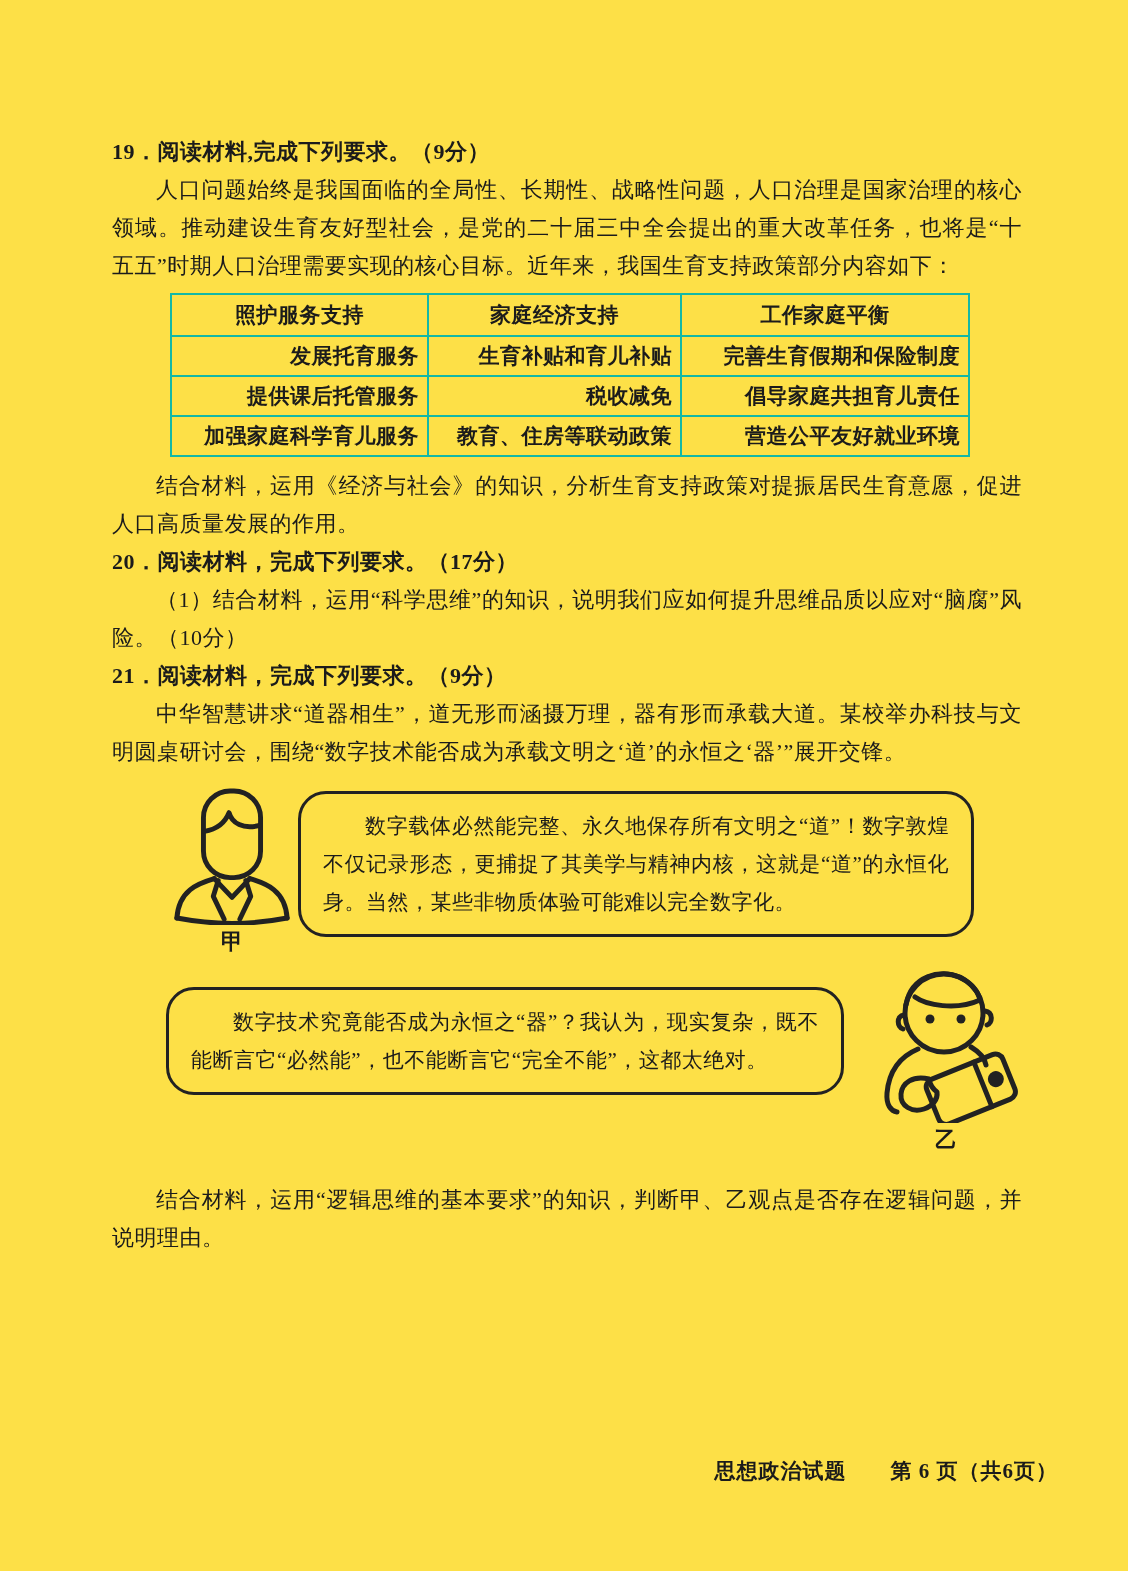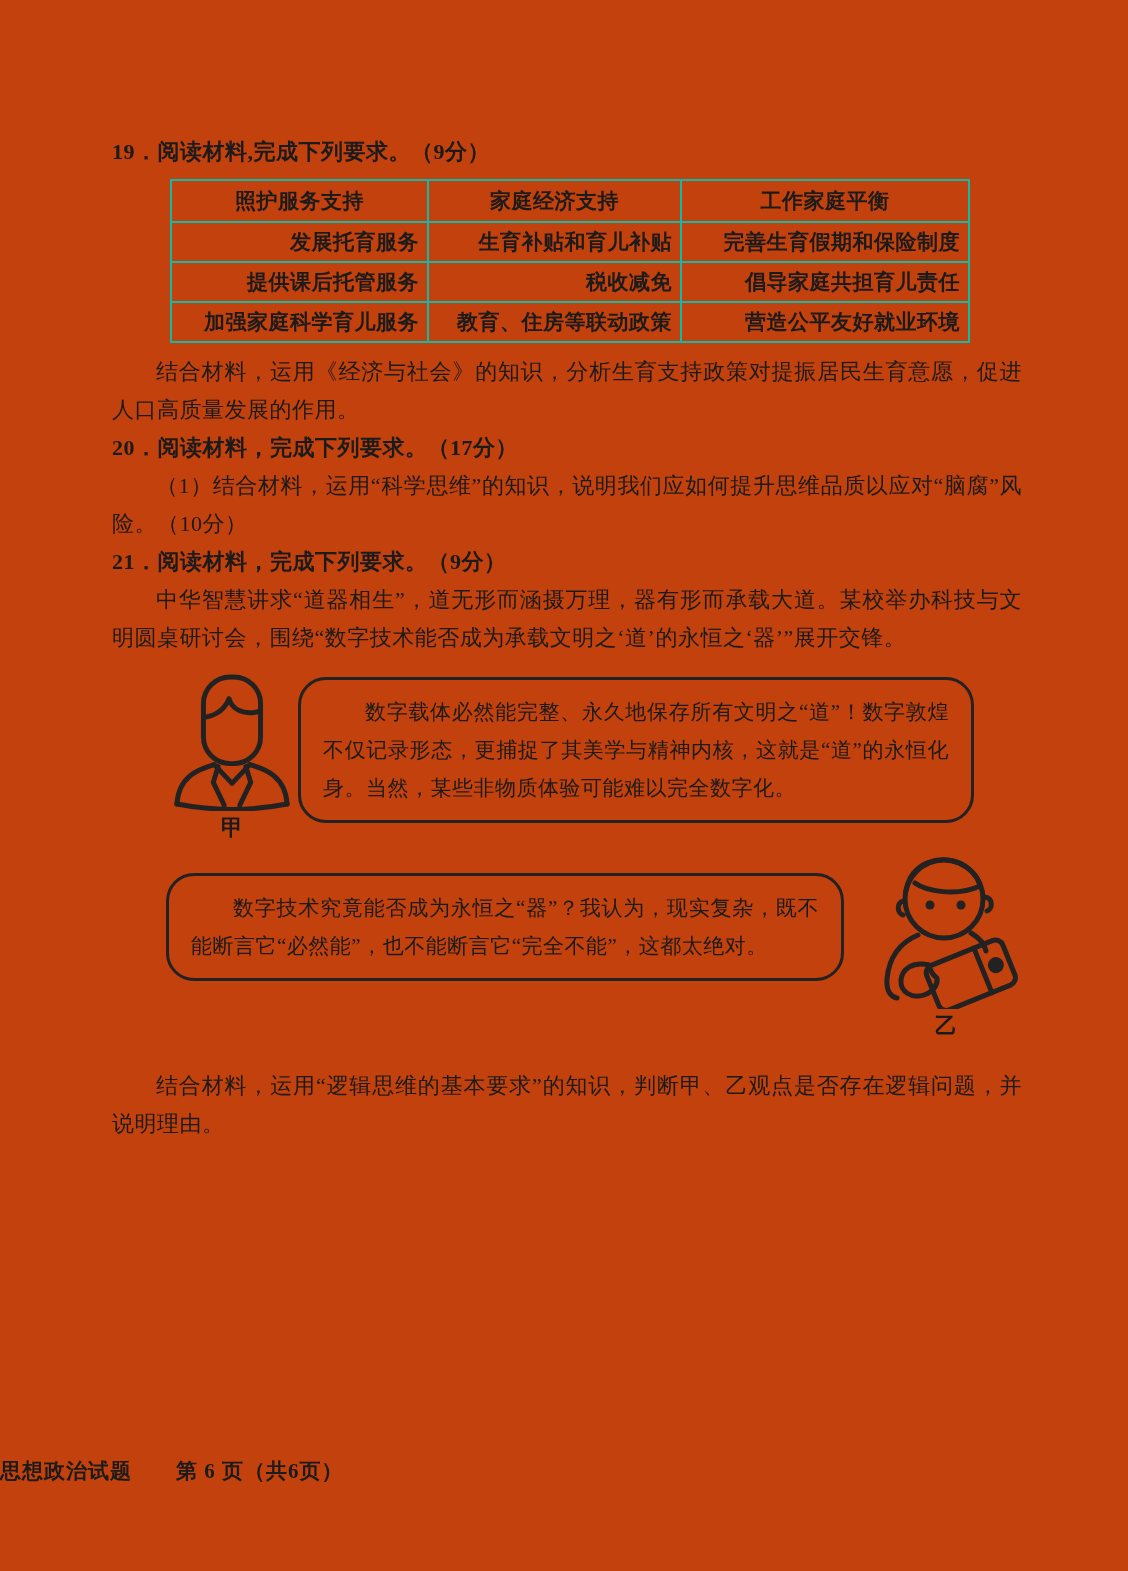--- a/index.html
+++ b/index.html
@@ -1,20 +1,20 @@
 <!DOCTYPE html>
 <html><head>
 <meta charset="utf-8">
 <style>
   html,body { margin:0; padding:0; background:#e8e8e8; }
   .page {
     position:relative;
     width:1128px; height:1571px;
     margin:0 auto;
-    background:#c2410c;
+    background:#fde047;
     box-sizing:border-box;
     padding:133px 106px 0 112px;
     color:#1b1b1b;
     font-family:"Liberation Serif","DejaVu Serif",serif;
   }
   .q-heading {
     font-size:22px;
     line-height:38px;
     font-weight:bold;
     letter-spacing:0.5px;
@@ -59,33 +59,34 @@
     text-align:justify;
     text-indent:2em;
     letter-spacing:0.5px;
   }
   .bubble-a { width:676px; margin-top:6px; }
   .bubble-b { width:692px; margin-right:26px; }
   .q21-question { margin-top:26px; }
   .page-footer {
     position:absolute;
     left:0; right:70px; bottom:86px;
-    text-align:left;
+    text-align:right;
     font-size:21px;
     font-weight:bold;
     letter-spacing:1px;
   }
   svg { display:block; margin:0 auto; }
 </style>
 </head>
 <body>
 
 <div class="page">
 
   <div class="q-heading">19．阅读材料,完成下列要求。（9分）</div>
+  <p class="body-par indent">人口问题始终是我国面临的全局性、长期性、战略性问题，人口治理是国家治理的核心领域。推动建设生育友好型社会，是党的二十届三中全会提出的重大改革任务，也将是“十五五”时期人口治理需要实现的核心目标。近年来，我国生育支持政策部分内容如下：</p>
 
   <table class="policy-table">
     <thead>
       <tr>
         <th class="col-1">照护服务支持</th>
         <th class="col-2">家庭经济支持</th>
         <th class="col-3">工作家庭平衡</th>
       </tr>
     </thead>
     <tbody>

